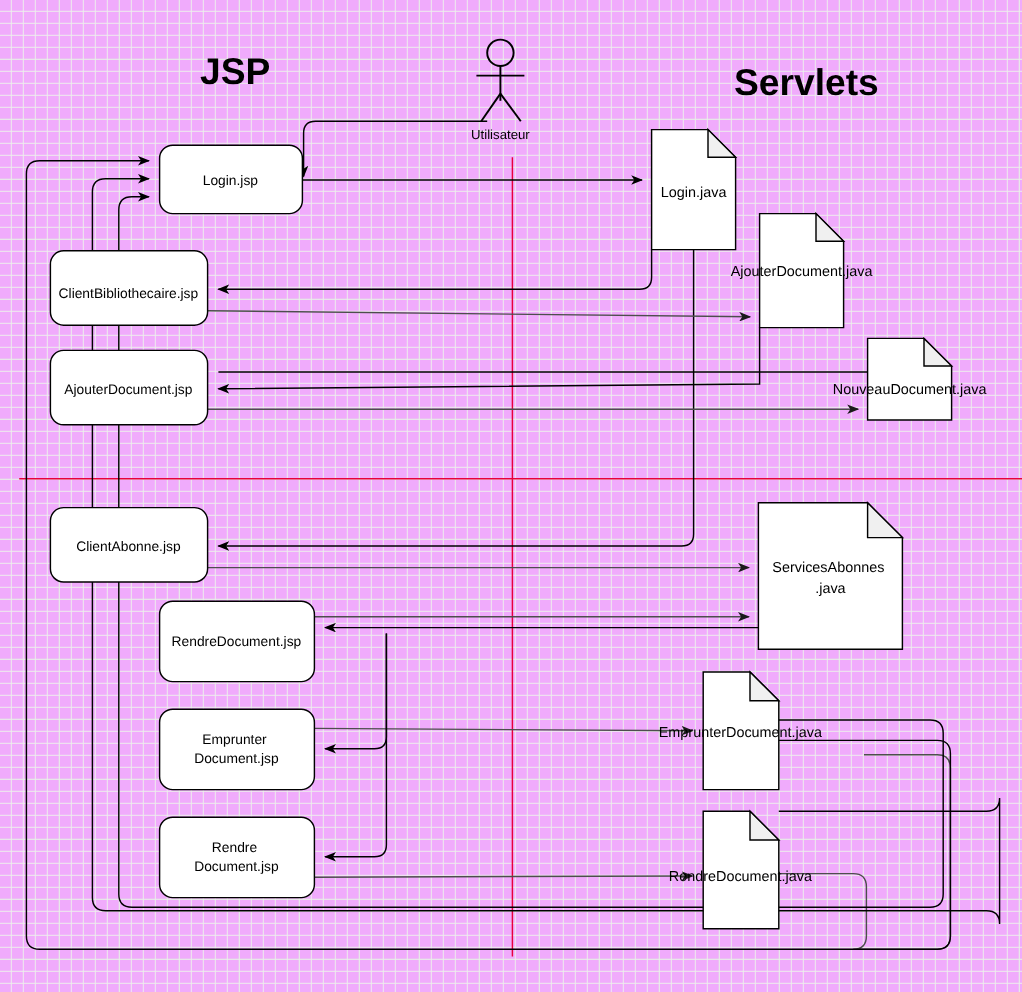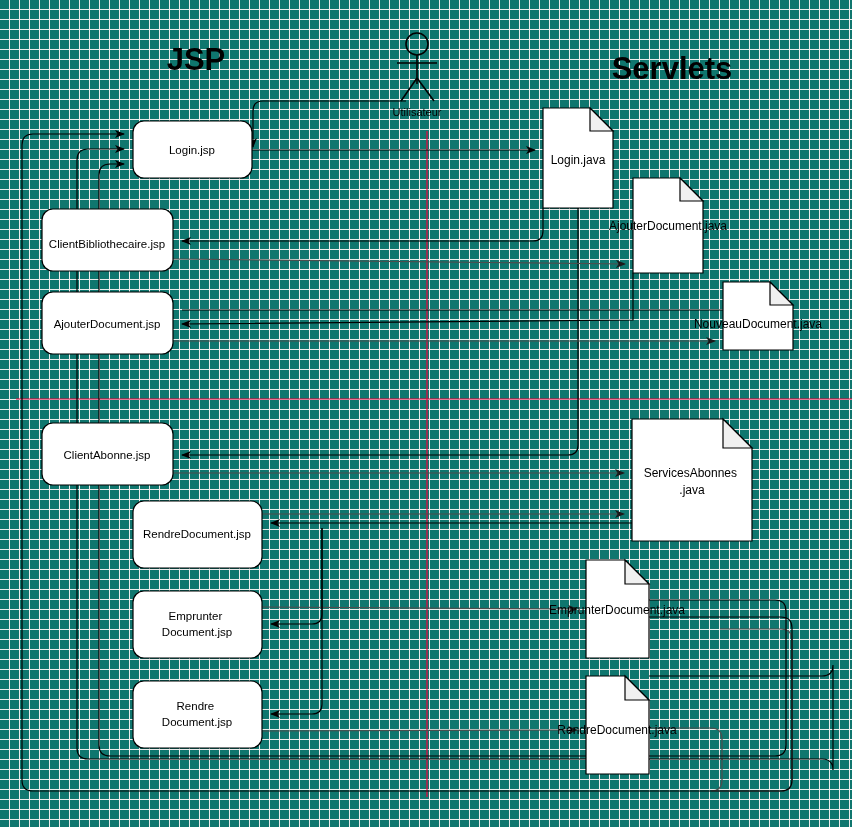--- a/index.html
+++ b/index.html
@@ -1,17 +1,17 @@
 <!DOCTYPE html>
 <html><head>
 <meta charset="utf-8">
 <style>
   html,body{margin:0;padding:0;background:#ffffff;}
   body{font-family:"Liberation Sans",sans-serif;}
-  #canvas{position:relative;width:852px;height:827px;overflow:hidden;background:#0f766e;}
+  #canvas{position:relative;width:852px;height:827px;overflow:hidden;background:#f0abfc;}
   #grid{position:absolute;inset:0;
     background-image:
       linear-gradient(to right, #ededed 1px, transparent 1px),
       linear-gradient(to bottom, #ededed 1px, transparent 1px),
       linear-gradient(to right, #d5d5d5 1px, transparent 1px),
       linear-gradient(to bottom, #d5d5d5 1px, transparent 1px);
     background-size:10px 10px,10px 10px,50px 50px,50px 50px;
     background-position:-1px -1px,-1px -1px,-1px -1px,-1px -1px;
   }
   #svgroot{position:absolute;inset:0;}

